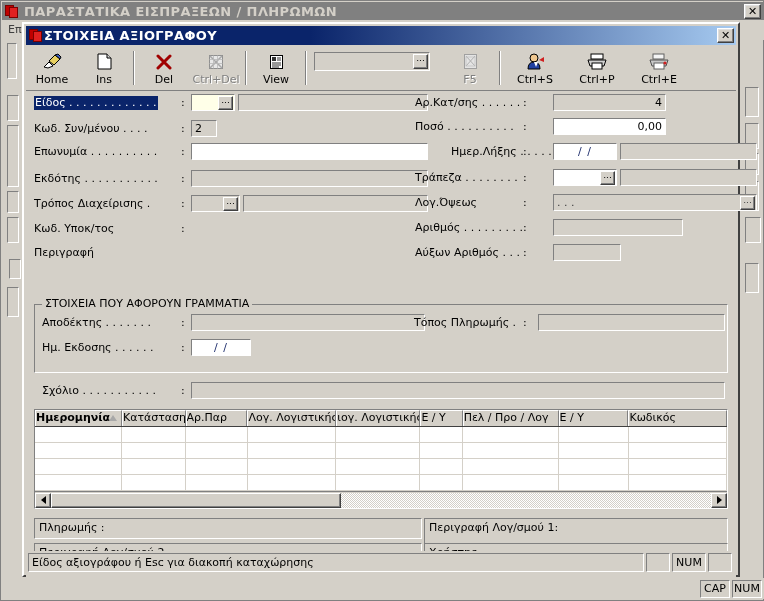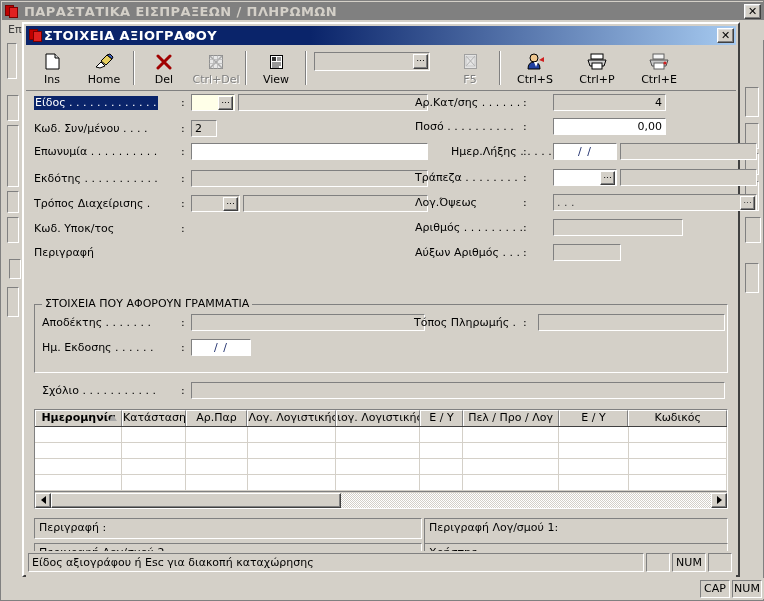--- a/index.html
+++ b/index.html
@@ -335,21 +335,20 @@
   }
   .gh {
     height: 16px;
     background: #d4d0c8;
     border-right: 1px solid #808080;
     border-top: 1px solid #ffffff;
     border-left: 1px solid #ffffff;
     box-sizing: border-box;
     font-size: 11px;
     line-height: 14px;
-    text-align: center;
     overflow: hidden;
     white-space: nowrap;
     cursor: default;
     position: relative;
   }
   .gh.sorted { font-weight: bold; }
   .gh .sortarrow {
     position: absolute;
     right: 4px; top: 4px;
     width: 0; height: 0;
@@ -550,37 +549,37 @@
   <div id="dialog-titlebar">
     <span class="app-icon"></span>
     <span class="dlg-title-text">ΣΤΟΙΧΕΙΑ ΑΞΙΟΓΡΑΦΟΥ</span>
     <div class="winbtn" id="dlg-close">✕</div>
   </div>
 
   <div id="toolbar">
 
     <div class="tb-btn">
       <span class="tb-icon">
-        <svg width="15" height="17" viewBox="0 0 15 17">
-          <polygon points="1,1 10,1 14,5 14,16 1,16" fill="#ffffff" stroke="#000000" stroke-width="1"></polygon>
-          <polyline points="10,1 10,5 14,5" fill="#d8d8d8" stroke="#000000" stroke-width="1"></polyline>
-        </svg>
-      </span>
-      <span class="tb-label">Ins</span>
-    </div>
-
-    <div class="tb-btn">
-      <span class="tb-icon">
         <svg width="20" height="17" viewBox="0 0 20 17">
           <path d="M2,14 L7,9 L11,13 L6,15 Z" fill="#ffffff" stroke="#000000" stroke-width="1"></path>
           <path d="M7,8 L13,2 L18,6 L12,12 Z" fill="#e8d060" stroke="#000000" stroke-width="1"></path>
           <path d="M13,2 L16,1 L19,4 L18,6 Z" fill="#4060c0" stroke="#000000" stroke-width="1"></path>
         </svg>
       </span>
       <span class="tb-label">Home</span>
+    </div>
+
+    <div class="tb-btn">
+      <span class="tb-icon">
+        <svg width="15" height="17" viewBox="0 0 15 17">
+          <polygon points="1,1 10,1 14,5 14,16 1,16" fill="#ffffff" stroke="#000000" stroke-width="1"></polygon>
+          <polyline points="10,1 10,5 14,5" fill="#d8d8d8" stroke="#000000" stroke-width="1"></polyline>
+        </svg>
+      </span>
+      <span class="tb-label">Ins</span>
     </div>
 
     <span class="tb-sep"></span>
 
     <div class="tb-btn">
       <span class="tb-icon">
         <svg width="16" height="16" viewBox="0 0 16 16">
           <path d="M2,2 L14,14 M14,2 L2,14" stroke="#a00000" stroke-width="3" stroke-linecap="round"></path>
         </svg>
       </span>
@@ -827,21 +826,21 @@
         </div>
         <div class="sb-track">
           <div id="sb-thumb" style="width: 44%;"></div>
         </div>
         <div class="sb-arrow">
           <span class="tri-right"></span>
         </div>
       </div>
     </div>
 
-    <div class="bpanel" style="left:8px; top:427px; width:388px; height:21px;">Περιγραφή :</div>
+    <div class="bpanel" style="left:8px; top:427px; width:388px; height:21px;">Πληρωμής :</div>
     <div class="bpanel" style="left:398px; top:427px; width:304px; height:36px;">Περιγραφή Λογ/σμού 1:</div>
     <div class="bpanel" style="left:8px; top:452px; width:388px; height:21px;">Περιγραφή Λογ/σμού 2:</div>
     <div class="bpanel" style="left:398px; top:452px; width:304px; height:21px;">Χρήστης :</div>
   </div>
 
   <div id="dlg-status">
     <div class="sb-pane grow">Είδος αξιογράφου ή Esc για διακοπή καταχώρησης</div>
     <div class="sb-pane" style="width:24px;"></div>
     <div class="sb-pane" style="width:34px; text-align:center; padding-left:0;">NUM</div>
     <div class="sb-pane" style="width:24px;"></div>

